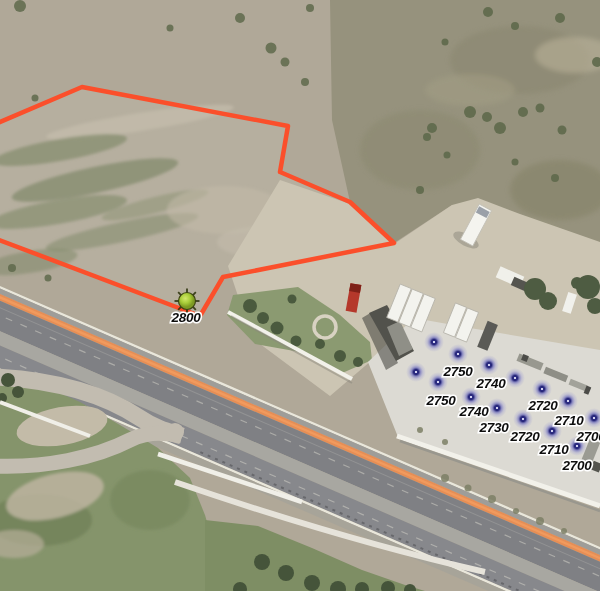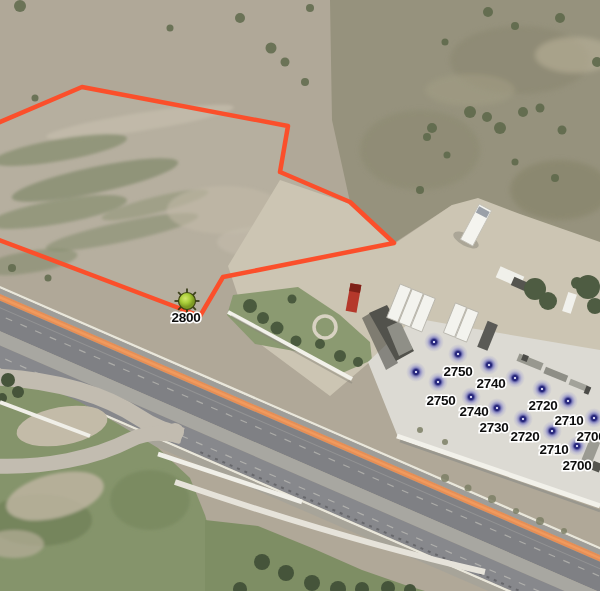--- a/index.html
+++ b/index.html
@@ -1,18 +1,18 @@
 <!DOCTYPE html>
 <html><head>
 <meta charset="utf-8">
 <style>
   html,body{margin:0;padding:0;background:#222;}
   .stage{
     position:relative;width:600px;height:591px;overflow:hidden;
-    font-family:"Liberation Sans",sans-serif;background:#b0a898;
+    font-family:"Liberation Sans",sans-serif;background:#b0a898;font-style:italic;
   }
   svg{display:block}
   .map-label{
     font-family:"Liberation Sans",sans-serif;
     font-weight:700;
     fill:#0d0d0d;
     stroke:#ffffff;
     stroke-width:3.2px;
     paint-order:stroke;
     text-anchor:middle;

